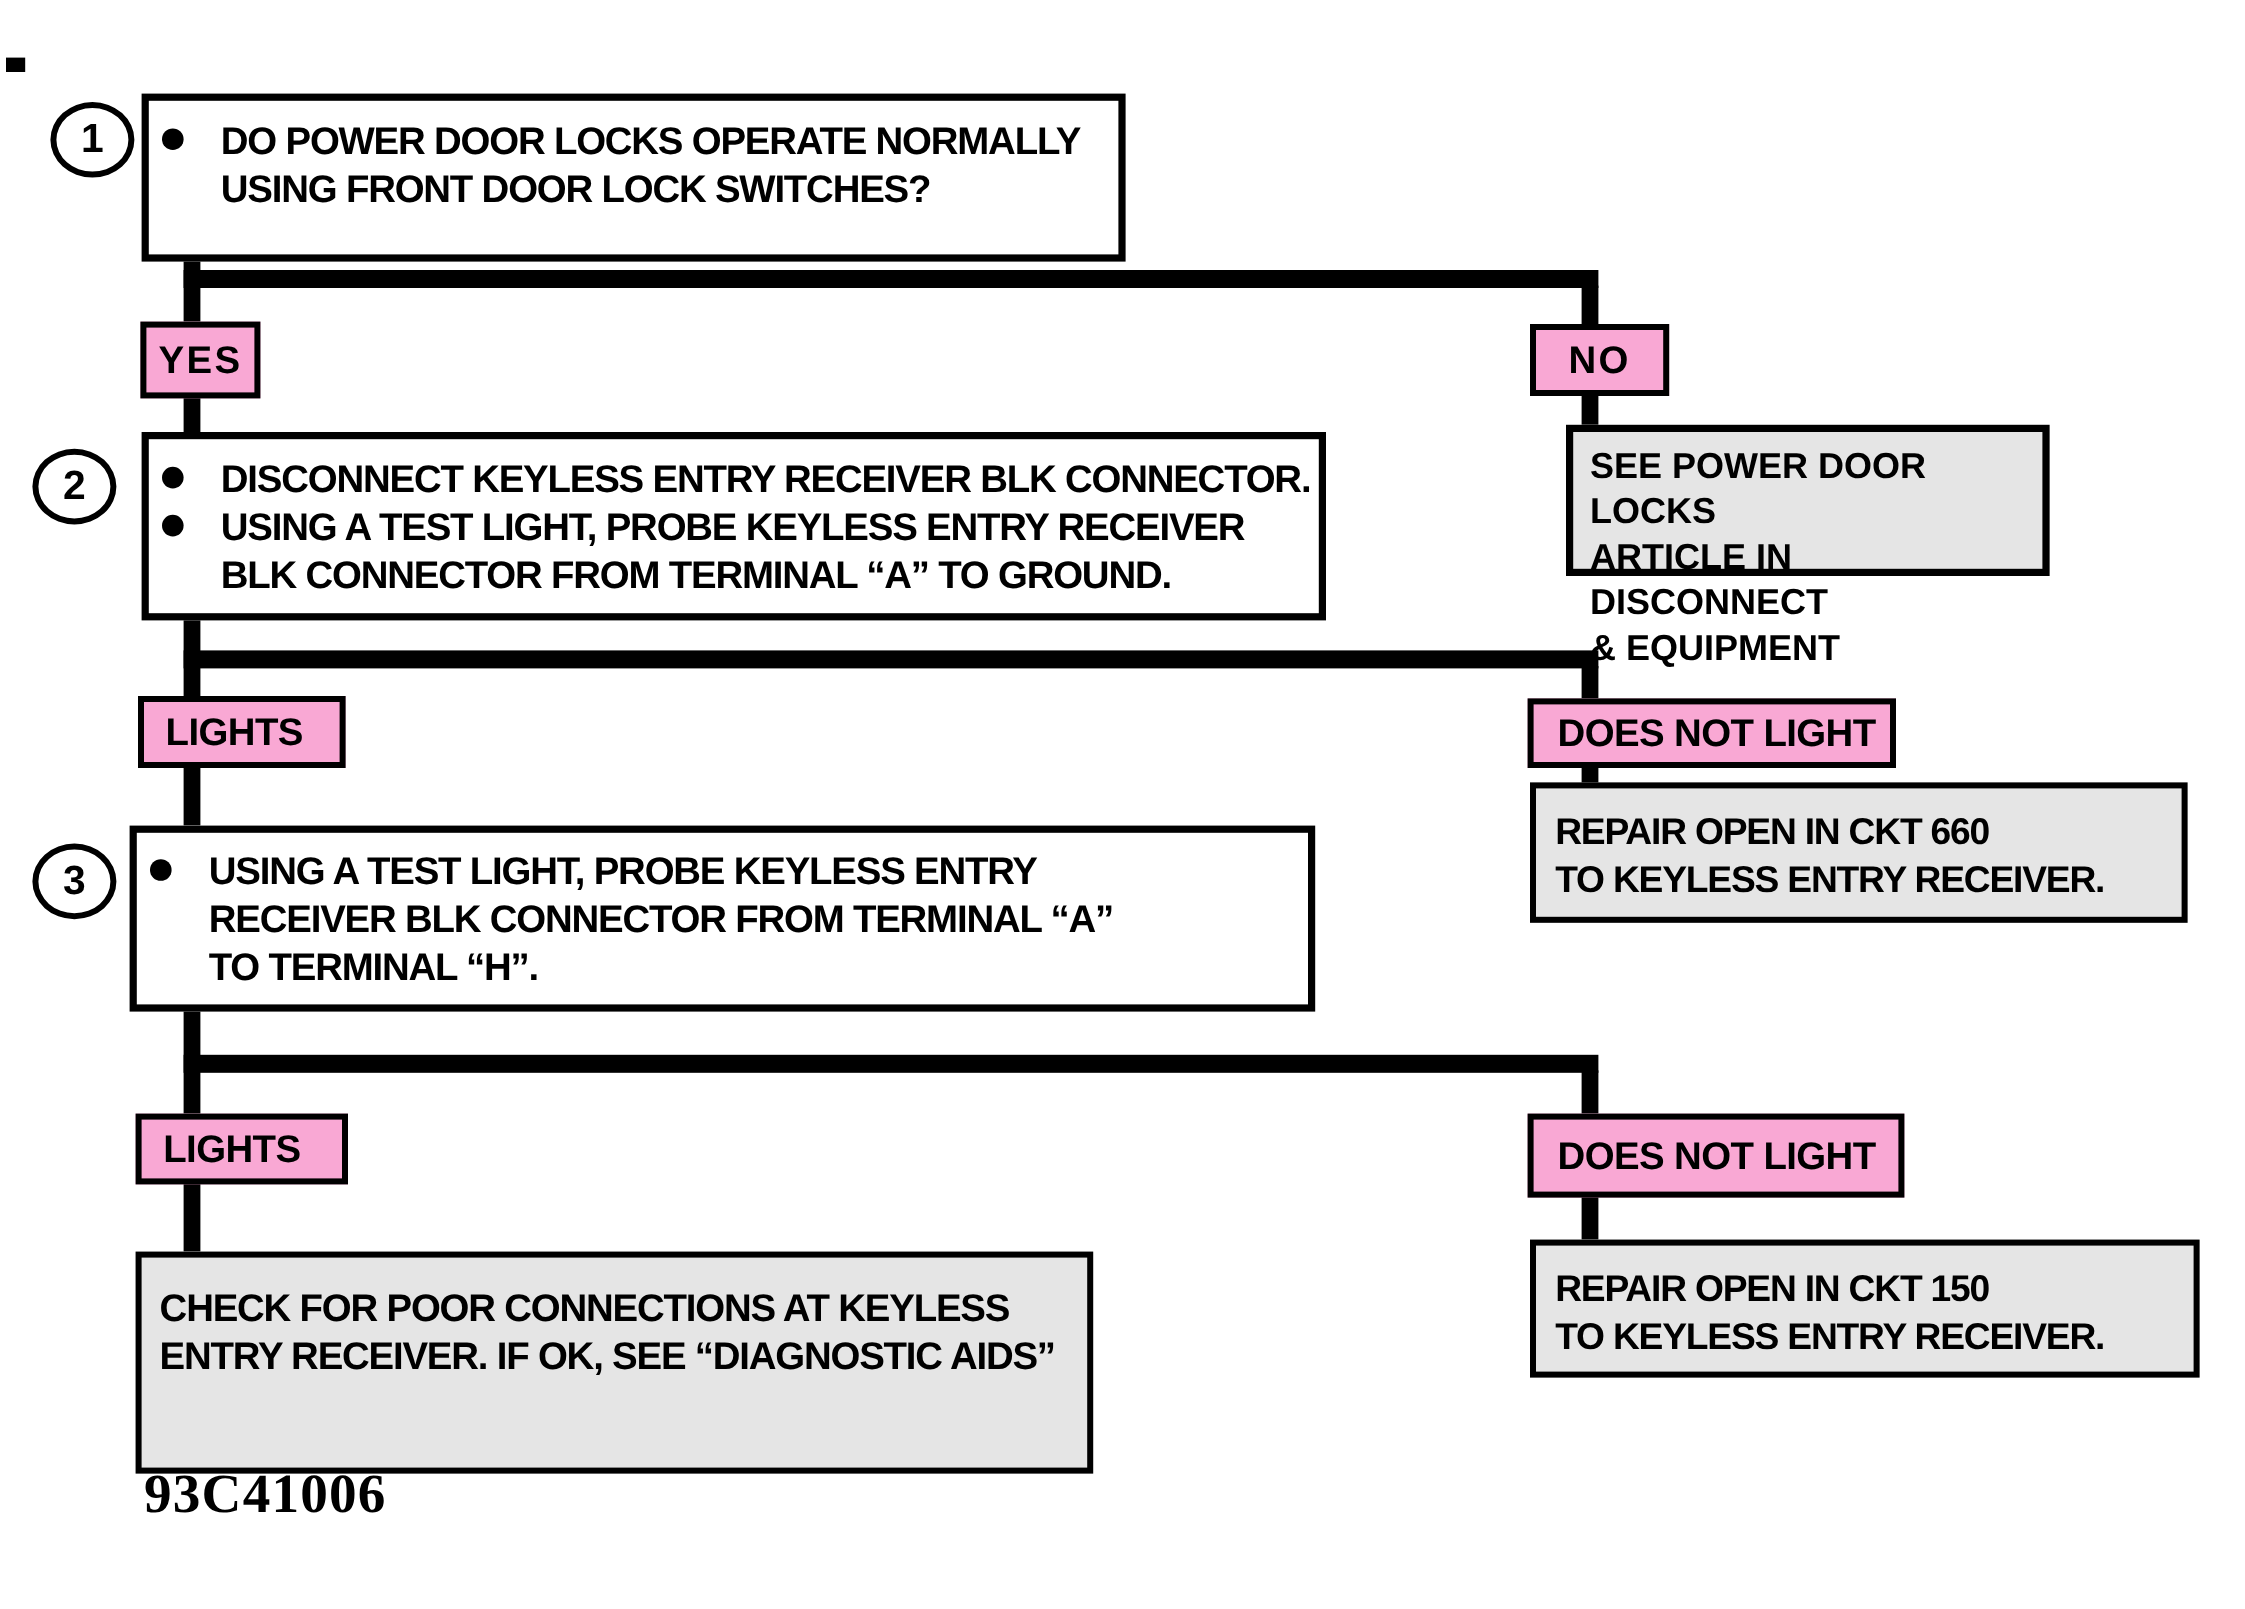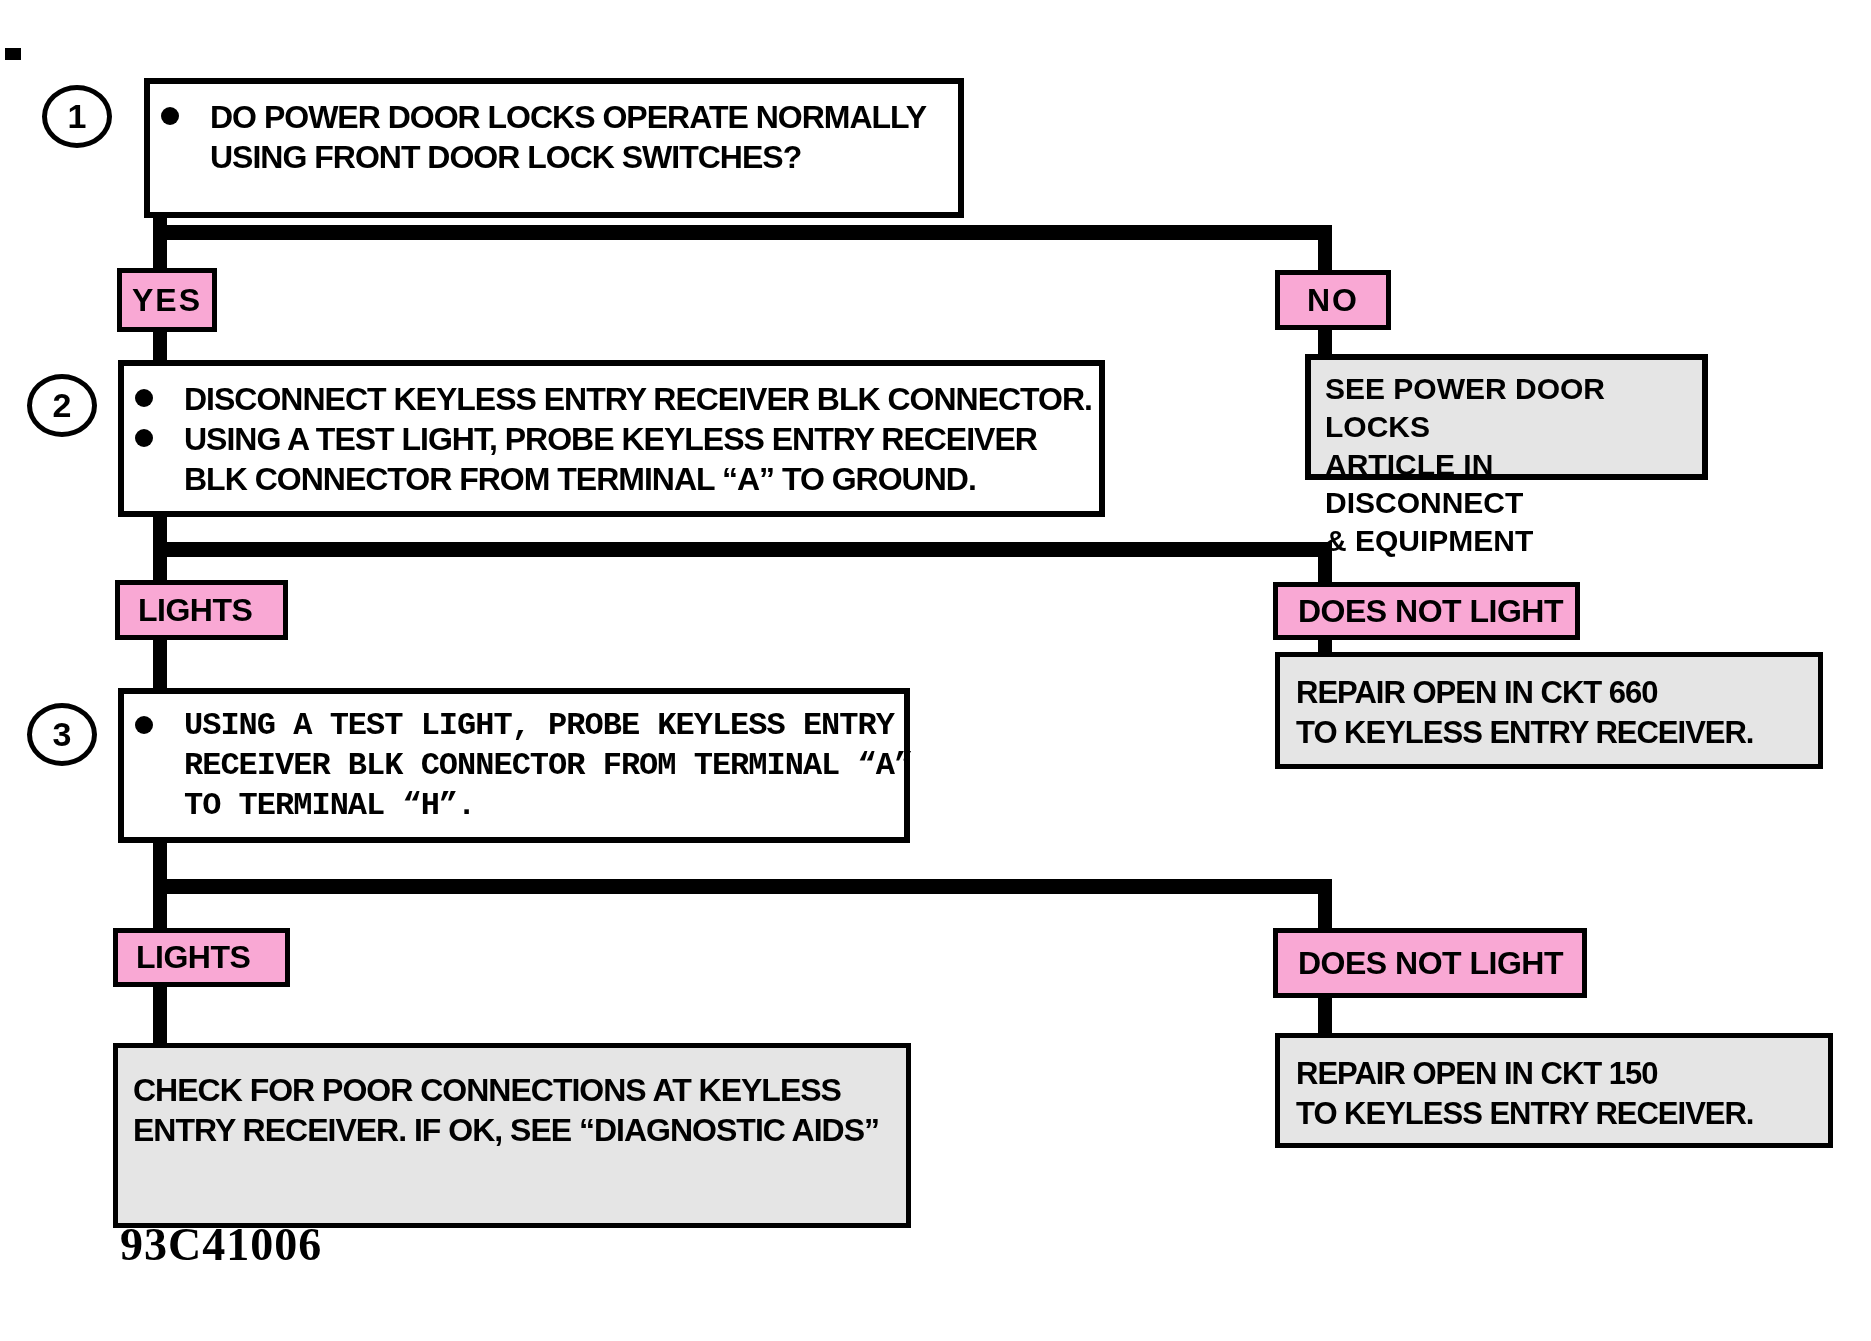--- a/index.html
+++ b/index.html
@@ -106,21 +106,21 @@
   <div class="step-num" style="left:42px;top:85px;width:70px;height:63px;">
     <span>1</span>
   </div>
   <div class="step-num" style="left:27px;top:374px;width:70px;height:63px;">
     <span>2</span>
   </div>
   <div class="step-num" style="left:27px;top:703px;width:70px;height:63px;">
     <span>3</span>
   </div>
 
-  <div class="node" style="left:118px;top:78px;width:820px;height:140px;margin-left:26px;">
+  <div class="node" style="left:118px;top:78px;width:820px;height:140px;">
     <div class="step-body">
       <div class="b-row">
         <span class="bullet"></span>
         <div class="b-lines cond">
           <div class="line">DO POWER DOOR LOCKS OPERATE NORMALLY</div>
           <div class="line">USING FRONT DOOR LOCK SWITCHES?</div>
         </div>
       </div>
     </div>
   </div>
@@ -161,21 +161,21 @@
   </div>
   <div class="tag" style="left:1273px;top:582px;width:307px;height:58px;padding-left:20px;">
     <span>DOES NOT LIGHT</span>
   </div>
 
   <div class="result cond" style="left:1275px;top:652px;width:548px;height:117px;padding-top:16px;">
     <div class="line">REPAIR OPEN IN CKT 660</div>
     <div class="line">TO KEYLESS ENTRY RECEIVER.</div>
   </div>
 
-  <div class="node" style="left:118px;top:688px;width:792px;height:155px;font-family:Liberation Mono, monospace;">
+  <div class="node" style="left:108px;top:688px;width:988px;height:155px;">
     <div class="step-body" style="padding-top:12px;">
       <div class="b-row">
         <span class="bullet"></span>
         <div class="b-lines cond">
           <div class="line">USING A TEST LIGHT, PROBE KEYLESS ENTRY</div>
           <div class="line">RECEIVER BLK CONNECTOR FROM TERMINAL “A”</div>
           <div class="line">TO TERMINAL “H”.</div>
         </div>
       </div>
     </div>

